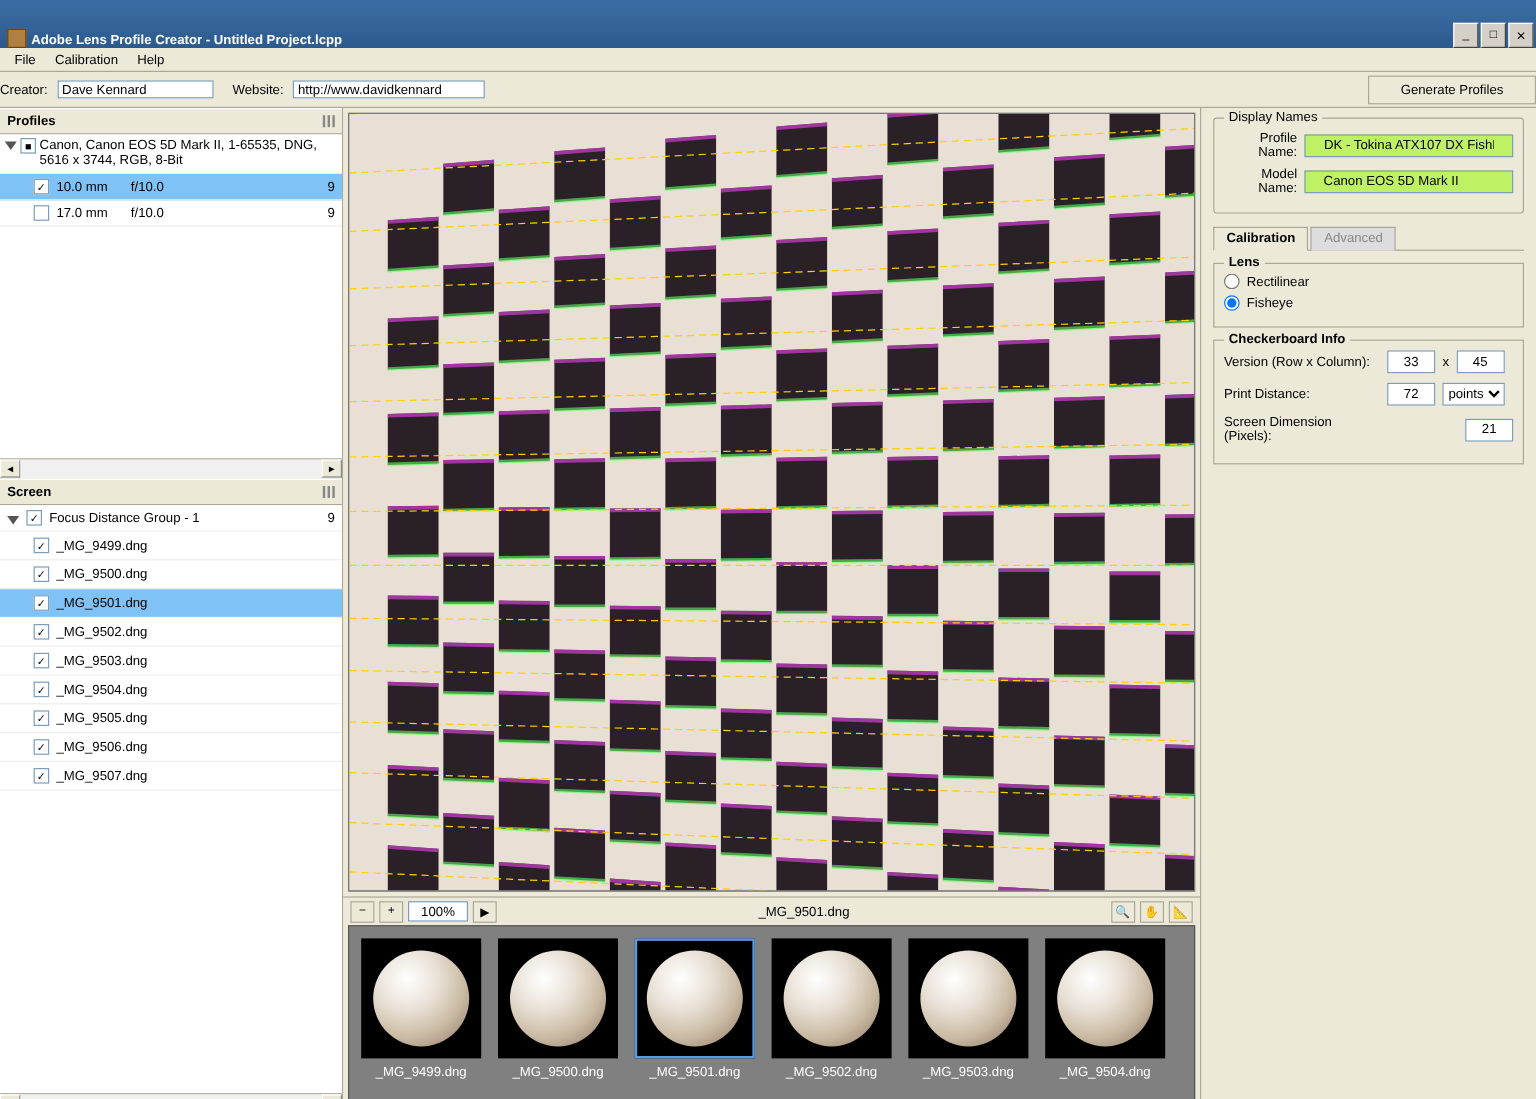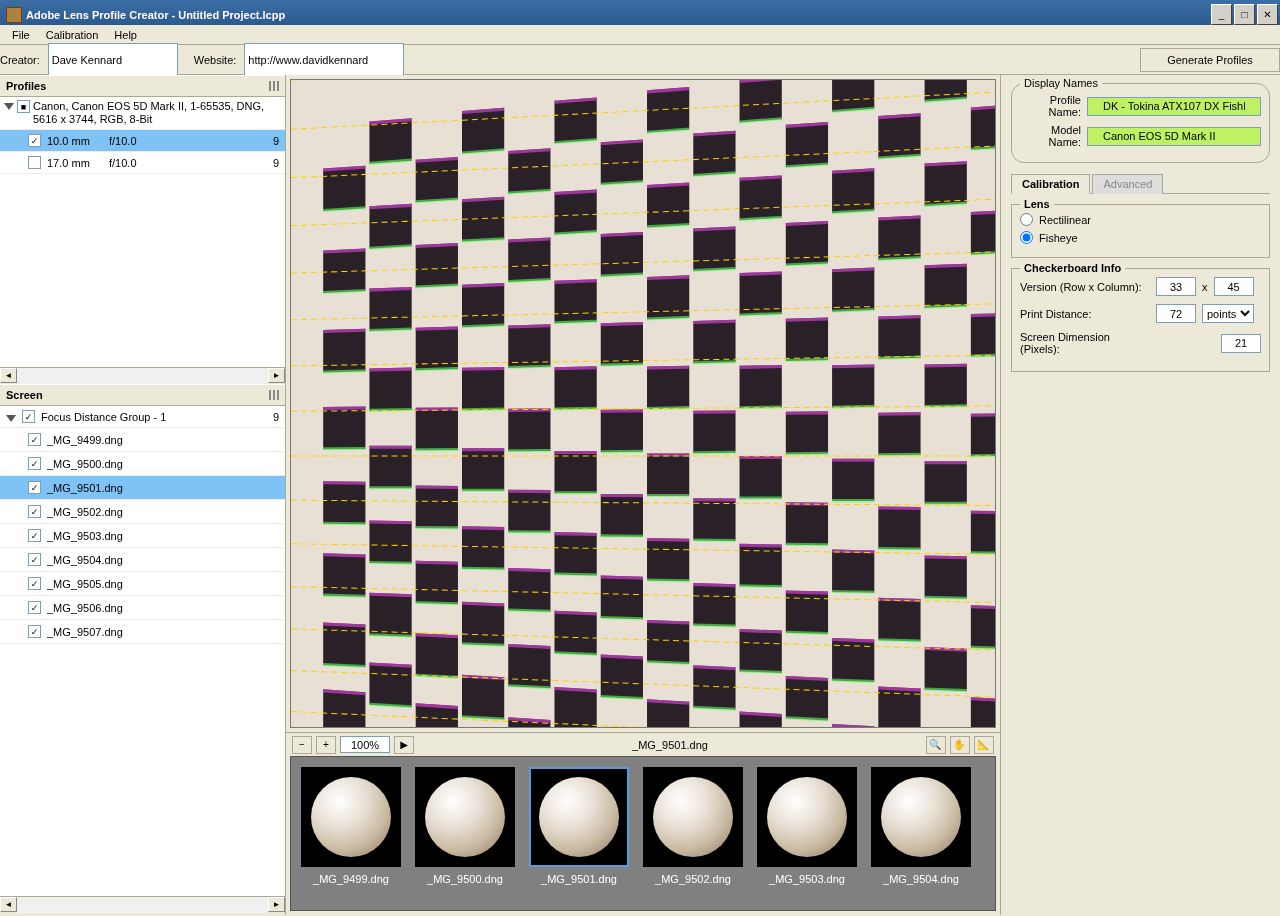--- a/index.html
+++ b/index.html
@@ -1,28 +1,28 @@
 <!DOCTYPE html>
 <html><head>
 <meta charset="utf-8">
 <style>
 * { box-sizing: border-box; margin: 0; padding: 0; font-family: Tahoma, sans-serif; font-size: 11px; }
 body { background: #ece9d8; width: 1280px; height: 916px; overflow: hidden; }
 
-.titlebar { height: 25px; background: linear-gradient(to bottom, #3b6ea5, #2c5a8e); color: white; display: flex; align-items: center; padding: 4px 2px 0 6px; }
+.titlebar { height: 40px; background: linear-gradient(to bottom, #3b6ea5, #2c5a8e); color: white; display: flex; align-items: flex-end; padding: 4px 2px 0 6px; }
 .titlebar-icon { width: 16px; height: 16px; background: #b08040; border: 1px solid #704010; margin-right: 4px; }
 .titlebar-text { flex: 1; font-weight: bold; }
 .win-btn { width: 21px; height: 21px; background: #d4d0c8; border: 1px solid #fff; border-right-color: #404040; border-bottom-color: #404040; margin-left: 2px; display: flex; align-items: center; justify-content: center; font-family: Arial; font-size: 10px; cursor: pointer; color: black; }
 
 .menubar { height: 20px; background: #ece9d8; display: flex; align-items: center; padding: 0 4px; border-bottom: 1px solid #aca899; }
 .menu-item { padding: 2px 8px; cursor: pointer; }
 
 .toolbar { height: 30px; background: #ece9d8; display: flex; align-items: center; padding: 4px 0; border-bottom: 1px solid #aca899; gap: 6px; }
 .toolbar label { margin-right: 2px; }
-.toolbar input { height: 33px; border: 1px solid #7f9db9; padding: 1px 3px; background: white; }
+.toolbar input { height: 15px; border: 1px solid #7f9db9; padding: 1px 3px; background: white; }
 .btn { padding: 3px 16px; background: #ece9d8; border: 1px solid #aca899; cursor: pointer; }
 
 .main { display: flex; height: 840px; }
 .left-col { width: 286px; display: flex; flex-direction: column; border-right: 1px solid #aca899; }
 .center-col { width: 715px; display: flex; flex-direction: column; background: #ece9d8; border-right: 1px solid #aca899; }
 .right-col { flex: 1; padding: 8px 10px; overflow-y: auto; }
 
 .panel-header { height: 22px; background: #ece9d8; border-top: 1px solid #fff; border-bottom: 1px solid #aca899; padding: 3px 6px; font-weight: bold; display: flex; justify-content: space-between; align-items: center; }
 .panel-header .bars { display: flex; gap: 2px; }
 .panel-header .bars span { width: 2px; height: 10px; background: #888; display: inline-block; }
@@ -57,21 +57,21 @@
 .viewer-toolbar input { width: 50px; height: 17px; text-align: center; border: 1px solid #7f9db9; background: white; }
 .viewer-filename { flex: 1; text-align: center; }
 
 .filmstrip { height: 155px; background: #808080; border: 1px solid #555; margin: 0 4px 4px 4px; display: flex; padding: 10px 6px 0 6px; gap: 6px; overflow: hidden; }
 .thumb { width: 108px; display: flex; flex-direction: column; align-items: center; cursor: pointer; }
 .thumb-img { width: 100px; height: 100px; background: #000; border: 2px solid transparent; position: relative; }
 .thumb.sel .thumb-img { border: 2px solid #5a9be0; }
 .thumb-sphere { position: absolute; inset: 8px; border-radius: 50%; background: radial-gradient(circle at 35% 30%, #fff, #e8e0d5 35%, #c8b8a0 65%, #887060); }
 .thumb-label { text-align: center; margin-top: 6px; color: white; }
 
-.fieldset { border: 1px solid #aca899; border-radius: 13px; padding: 10px 8px 8px 8px; margin-bottom: 10px; position: relative; }
+.fieldset { border: 1px solid #aca899; border-radius: 3px; padding: 10px 8px 8px 8px; margin-bottom: 10px; position: relative; }
 .fieldset > legend, .fl-legend { position: absolute; top: -7px; left: 8px; background: #ece9d8; padding: 0 4px; font-weight: normal; }
 .form-row { display: flex; align-items: center; margin-bottom: 6px; gap: 6px; }
 .form-row label { width: 85px; text-align: right; }
 .form-row input[type=text] { flex: 1; height: 19px; border: 1px solid #7f9db9; padding: 1px 15px; background: #bef264; }
 .tabs { display: flex; border-bottom: 1px solid #aca899; margin-bottom: 10px; }
 .tab { padding: 3px 10px; background: #ece9d8; border: 1px solid #aca899; border-bottom: none; margin-right: 2px; cursor: pointer; position: relative; top: 1px; }
 .tab.active { background: #ece9d8; font-weight: bold; border-bottom: 1px solid #ece9d8; }
 .tab.inactive { color: #888; background: #ddd; }
 .sub-fieldset { border: 1px solid #aca899; padding: 8px; margin-bottom: 10px; position: relative; }
 .sub-fieldset .fl-legend { font-weight: bold; }

